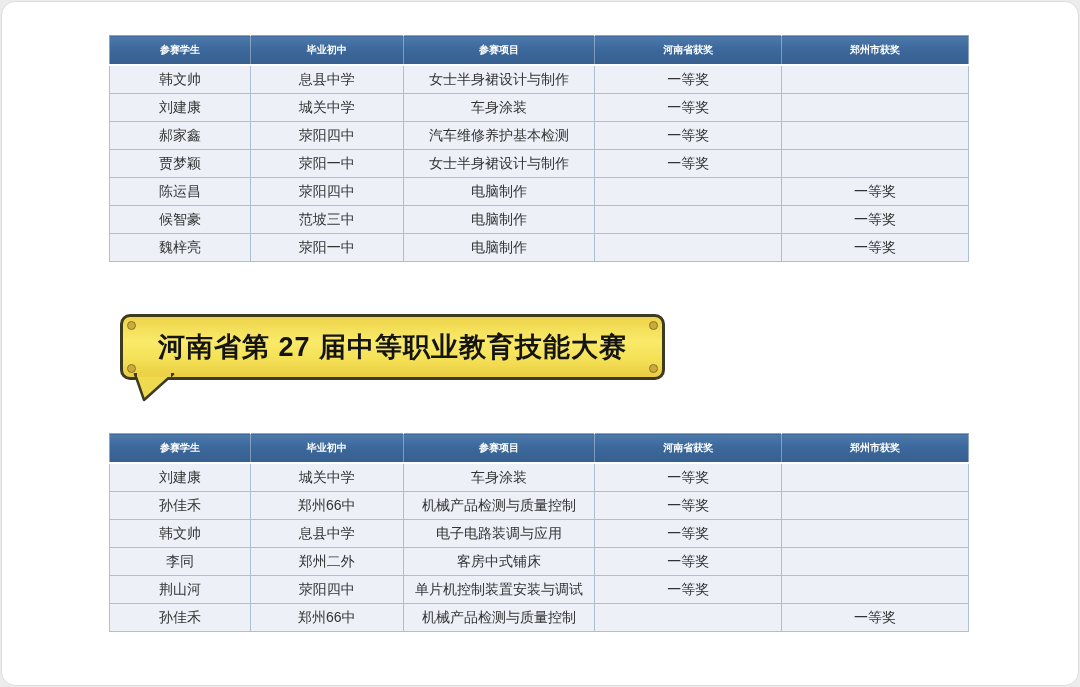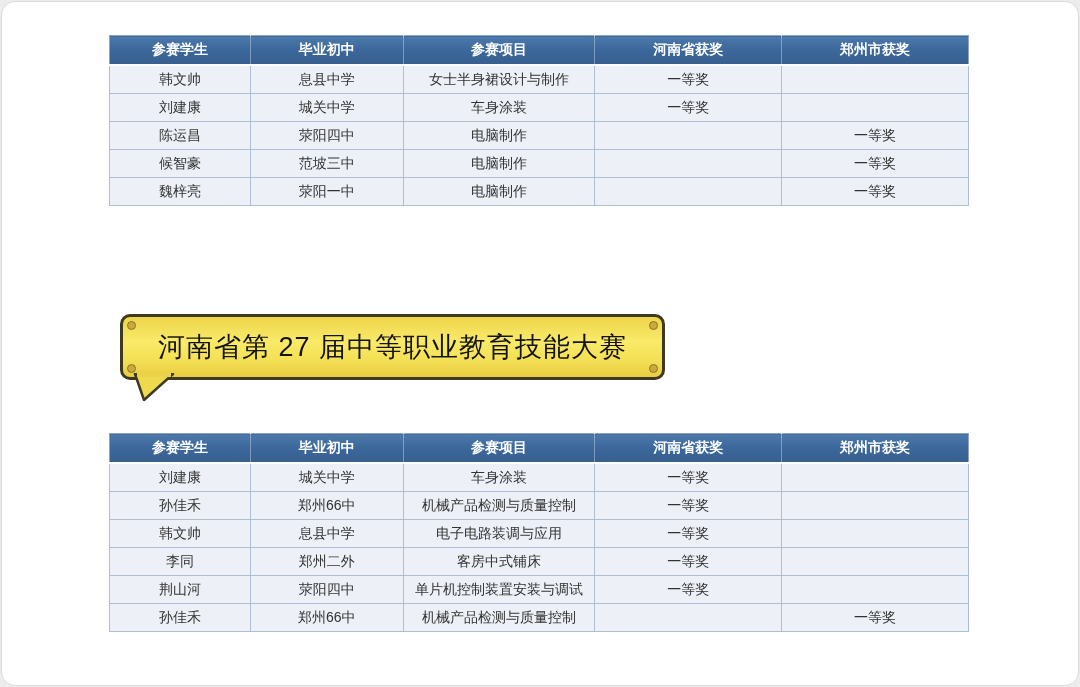--- a/index.html
+++ b/index.html
@@ -23,21 +23,21 @@
     border-collapse: collapse;
     table-layout: fixed;
     border: 1px solid #8ea5bd;
   }
   .award-table.t1 { top: 33px; }
   .award-table.t2 { top: 431px; }
   .award-table th {
     background: linear-gradient(180deg, #4d7aab 0%, #3c689c 45%, #375f8e 100%);
     color: #ffffff;
     font-weight: bold;
-    font-size: 14px;
+    font-size: 10px;
     height: 28px;
     padding: 0;
     text-align: center;
     border-right: 1px solid rgba(255,255,255,0.35);
     border-bottom: 2px solid #ffffff;
   }
   .award-table th:last-child { border-right: none; }
   .award-table td {
     background: #edf1f7;
     color: #333333;
@@ -58,21 +58,21 @@
     border: 3px solid #3e3a22;
     border-radius: 10px;
     box-sizing: border-box;
     display: flex;
     align-items: center;
     justify-content: center;
     z-index: 2;
   }
   .banner-text {
     font-size: 27px;
-    font-weight: 400;
+    font-weight: 700;
     color: #141414;
     letter-spacing: 1px;
     white-space: nowrap;
   }
   .banner .dot {
     position: absolute;
     width: 7px; height: 7px;
     border-radius: 50%;
     background: #cba93a;
     border: 1px solid #8a752a;
@@ -114,20 +114,34 @@
           <td>韩文帅</td>
           <td>息县中学</td>
           <td>女士半身裙设计与制作</td>
           <td>一等奖</td>
           <td></td>
         </tr>
         <tr>
           <td>刘建康</td>
           <td>城关中学</td>
           <td>车身涂装</td>
+          <td>一等奖</td>
+          <td></td>
+        </tr>
+        <tr>
+          <td>郝家鑫</td>
+          <td>荥阳四中</td>
+          <td>汽车维修养护基本检测</td>
+          <td>一等奖</td>
+          <td></td>
+        </tr>
+        <tr>
+          <td>贾梦颖</td>
+          <td>荥阳一中</td>
+          <td>女士半身裙设计与制作</td>
           <td>一等奖</td>
           <td></td>
         </tr>
         <tr>
           <td>陈运昌</td>
           <td>荥阳四中</td>
           <td>电脑制作</td>
           <td></td>
           <td>一等奖</td>
         </tr>

